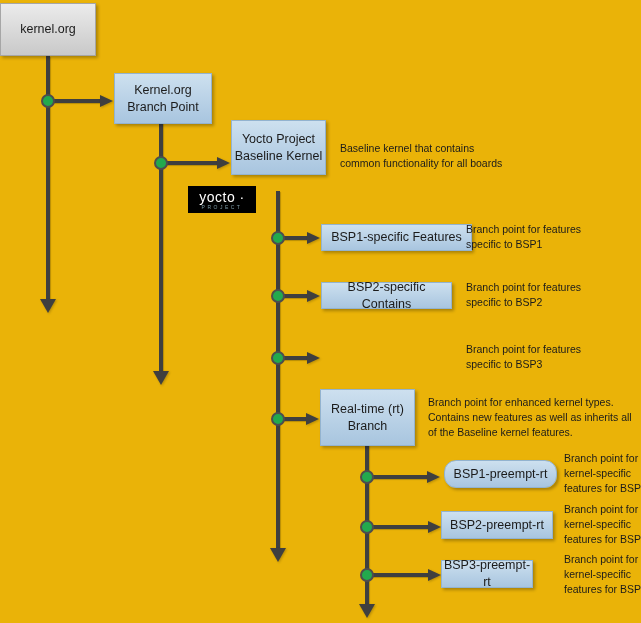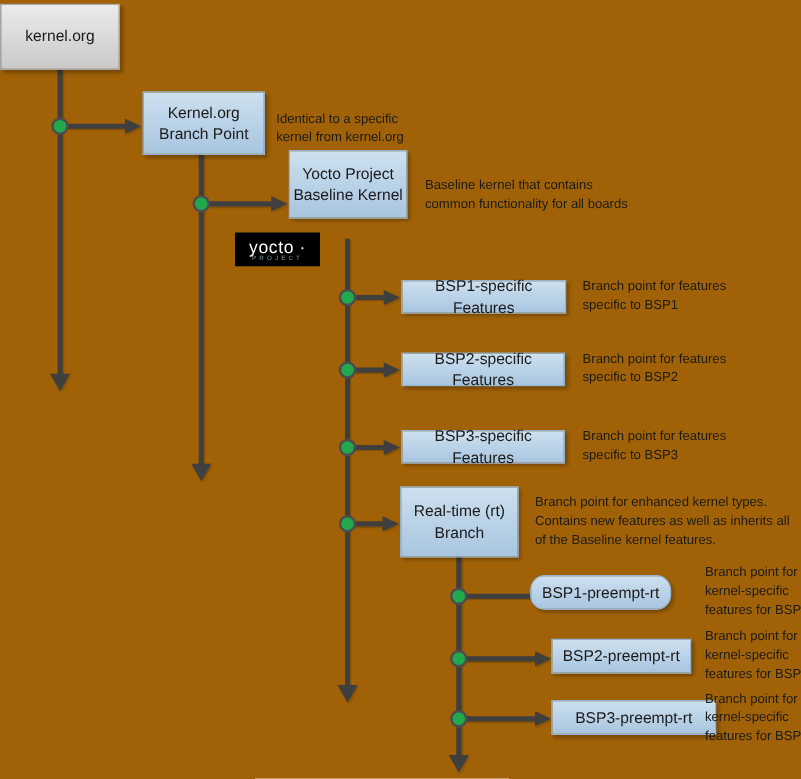--- a/index.html
+++ b/index.html
@@ -1,20 +1,20 @@
 <!DOCTYPE html>
 <html><head>
 <meta charset="utf-8">
 <style>
   html, body { margin: 0; padding: 0; background: #ffffff; }
   #canvas {
     position: relative;
     width: 641px;
     height: 623px;
-    background: #a16207;
+    background: #eab308;
     font-family: "Liberation Sans", sans-serif;
     overflow: hidden;
   }
   
   .vline {
     position: absolute;
     width: 4px;
     background: #3f3f3f;
     box-shadow: 1px 1px 1px rgba(0,0,0,0.22);
   }
@@ -167,56 +167,51 @@
   <div class="node blue" style="left:114px; top:73px; width:98px; height:51px;">
     <span>Kernel.org
 Branch Point</span>
   </div>
 
   <div class="node blue" style="left:231px; top:120px; width:95px; height:55px;">
     <span>Yocto Project
 Baseline Kernel</span>
   </div>
 
-  <div class="node blue" style="left:321px; top:224px; width:132px; height:27px;justify-content:flex-end;">
+  <div class="node blue" style="left:321px; top:224px; width:151px; height:27px;">
     <span>BSP1-specific Features</span>
   </div>
 
   <div class="node blue" style="left:321px; top:282px; width:131px; height:27px;">
-    <span>BSP2-specific Features</span>
-  </div>
-
-  <div class="node blue" style="left:321px; top:344px; width:131px; height:27px;">
-    <span>BSP3-specific Features</span>
-  </div>
+    <span>BSP2-specific Contains</span>
+  </div>
+
 
   <div class="node blue" style="left:320px; top:389px; width:95px; height:57px;">
     <span>Real-time (rt)
 Branch</span>
   </div>
 
-  <div class="node blue" style="left:424px; top:460px; width:113px; height:28px;border-radius:12px;">
+  <div class="node blue" style="left:444px; top:460px; width:113px; height:28px;border-radius:12px;">
     <span>BSP1-preempt-rt</span>
   </div>
 
   <div class="node blue" style="left:441px; top:511px; width:112px; height:28px;">
     <span>BSP2-preempt-rt</span>
   </div>
 
-  <div class="node blue" style="left:441px; top:560px; width:132px; height:28px;">
+  <div class="node blue" style="left:441px; top:560px; width:92px; height:28px;">
     <span>BSP3-preempt-rt</span>
   </div>
 
   <div class="logo">
     <span class="word">yocto ·</span>
     <span class="sub">PROJECT</span>
   </div>
 
-  <div class="note" style="left:221px; top:88px;">Identical to a specific
-kernel from kernel.org</div>
 
   <div class="note" style="left:340px; top:141px;">Baseline kernel that contains
 common functionality for all boards</div>
 
   <div class="note" style="left:466px; top:222px;">Branch point for features
 specific to BSP1</div>
 
   <div class="note" style="left:466px; top:280px;">Branch point for features
 specific to BSP2</div>
 

